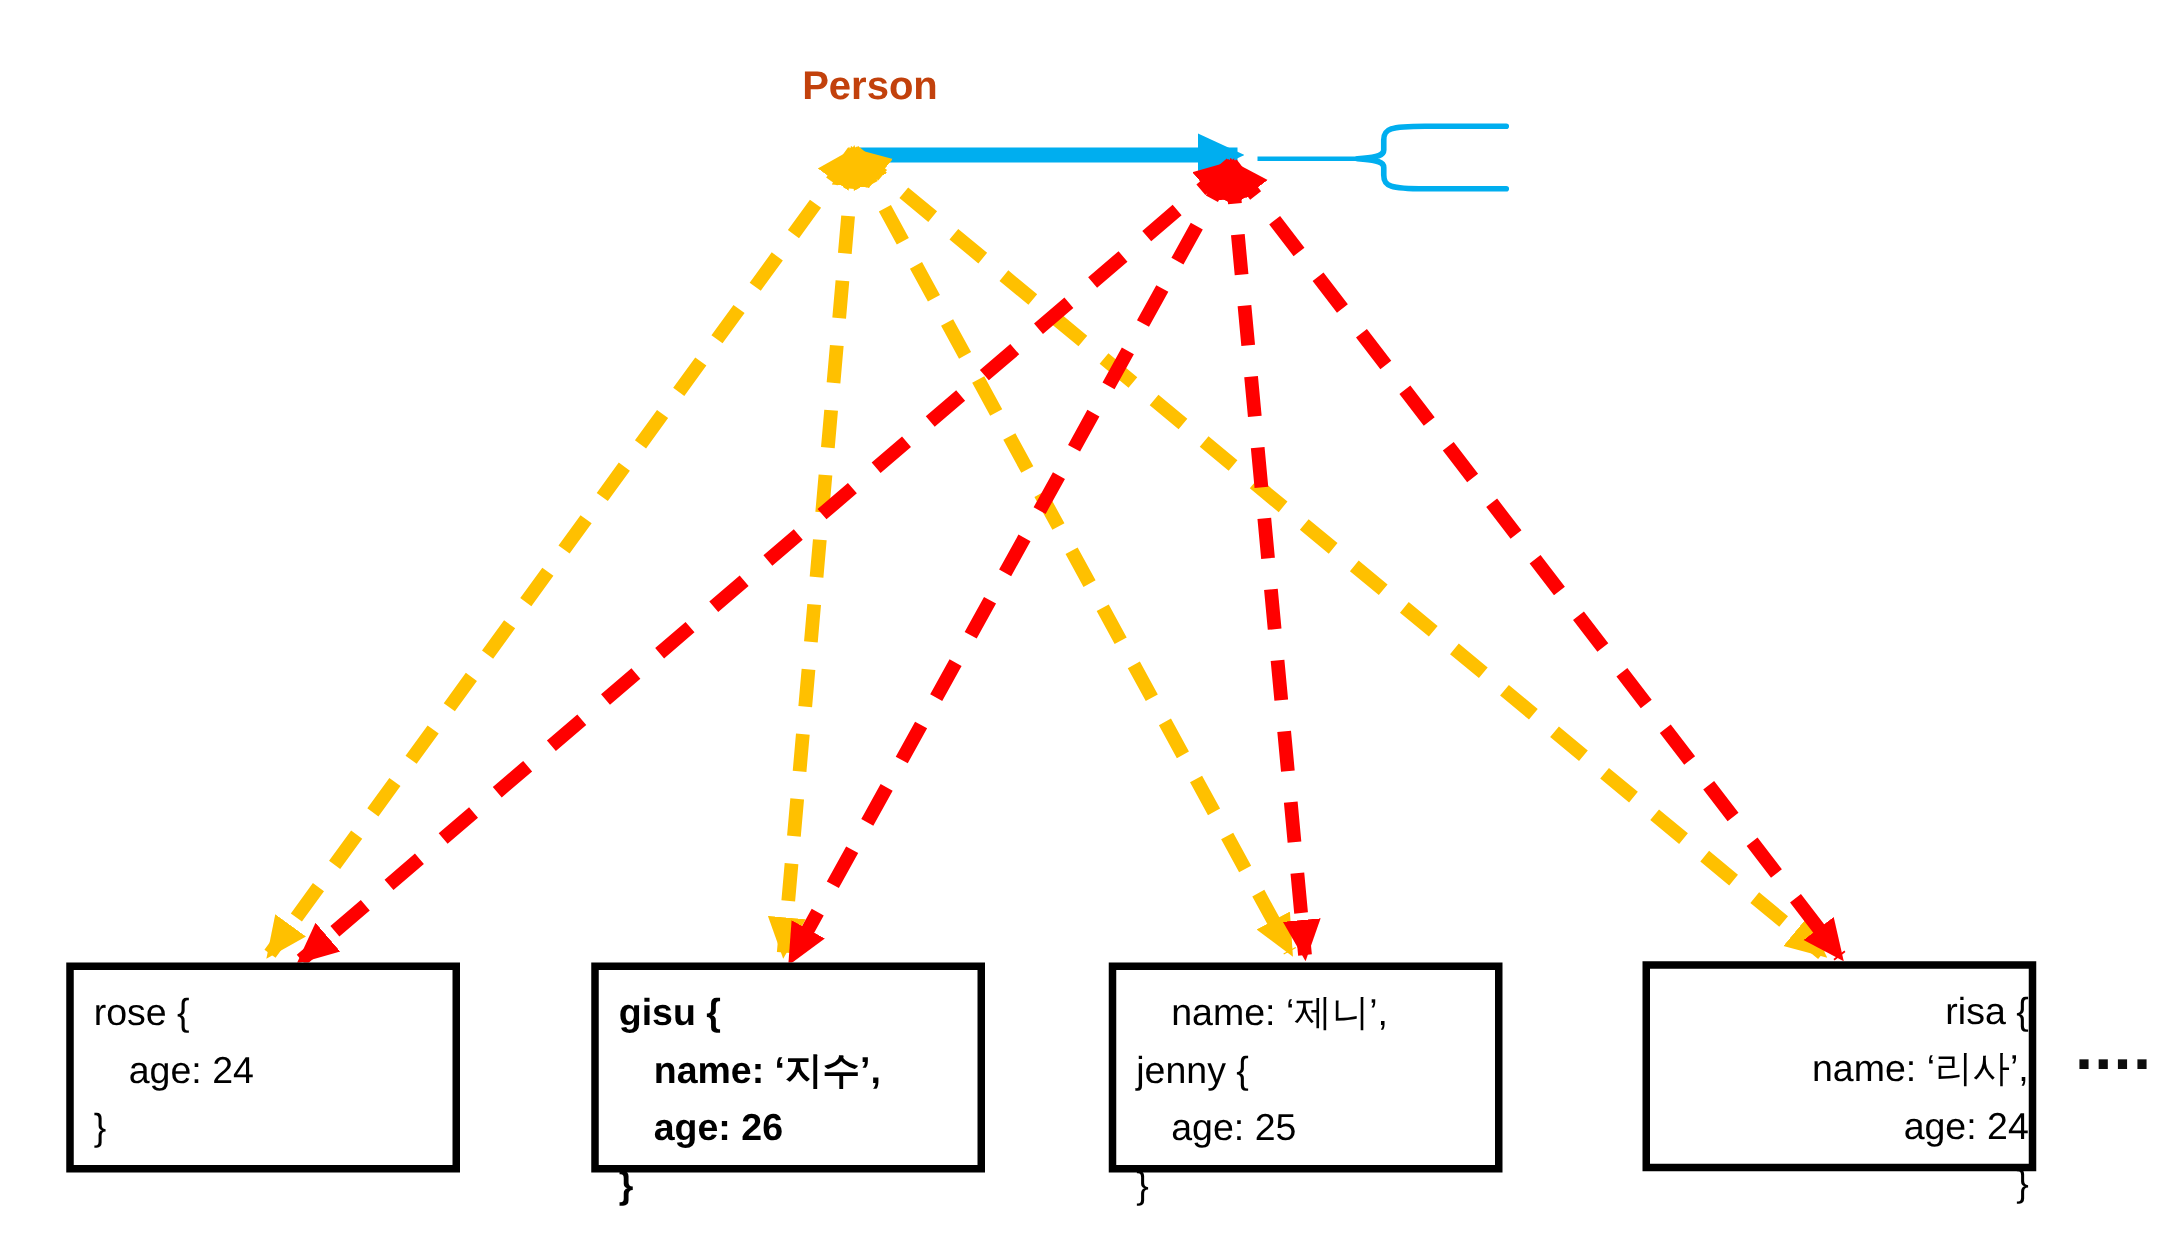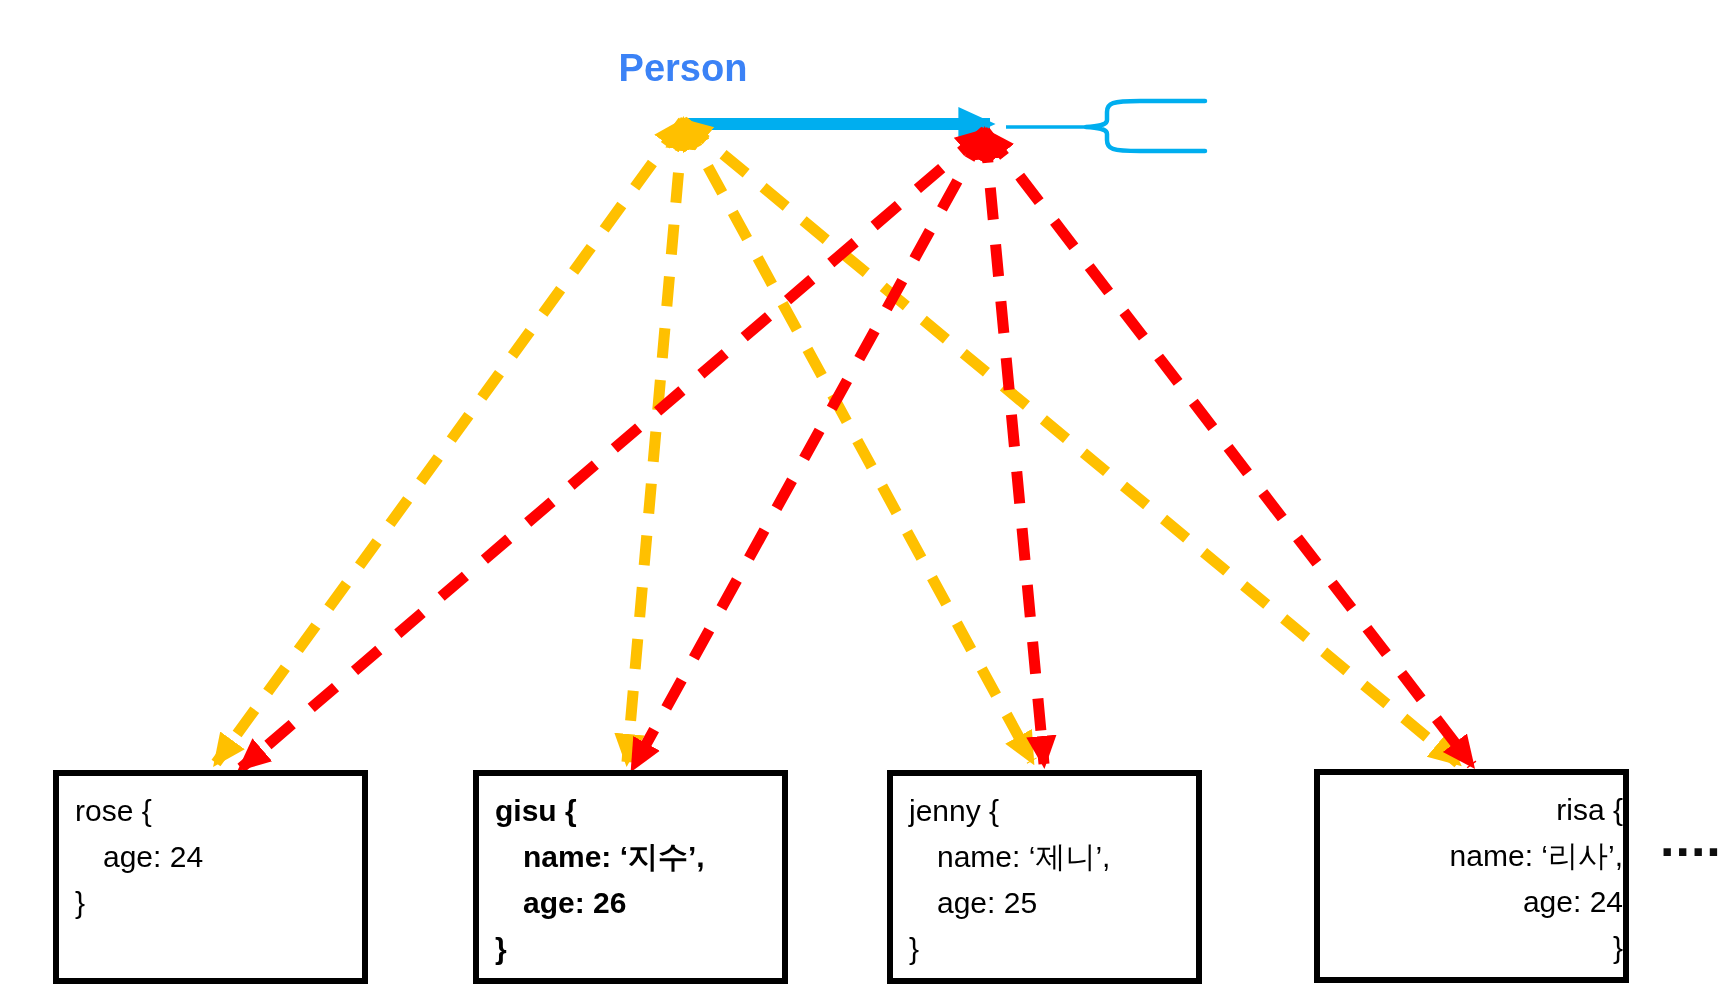--- a/index.html
+++ b/index.html
@@ -2,30 +2,30 @@
 <html><head>
 <meta charset="utf-8">
 <style>
   html,body{margin:0;padding:0;background:#ffffff;}
   .stage{
     position:relative;width:1726px;height:987px;background:#ffffff;overflow:hidden;
     font-family:"Liberation Sans","DejaVu Sans",sans-serif;color:#000;
   }
   .arrow-layer{position:absolute;left:0;top:0;width:1726px;height:987px;}
   .person-title{
-    position:absolute;left:608px;top:46px;width:150px;height:44px;
-    font-size:38px;font-weight:700;text-align:center;line-height:44px;color:#3b82f6;
+    position:absolute;left:621px;top:46px;width:150px;height:44px;
+    font-size:32px;font-weight:700;text-align:center;line-height:44px;color:#c2410c;
     letter-spacing:0px;white-space:nowrap;
   }
   .methods{
     position:absolute;left:1217px;top:80px;
     font-size:31px;font-weight:700;line-height:40px;color:#0d0d0d;white-space:nowrap;
   }
   .obj-box{
-    position:absolute;width:315px;height:214px;box-sizing:border-box;
+    position:absolute;width:315px;height:168px;box-sizing:border-box;
     border:6px solid #000;background:#fff;
     padding:12px 0 0 16px;font-size:30px;line-height:46px;white-space:nowrap;
   }
   .obj-line{height:46px;}
   .indent{padding-left:28px;}
   .dots{
     position:absolute;left:1660px;top:812px;
     font-size:52px;line-height:52px;font-weight:700;letter-spacing:1px;color:#0d0d0d;
   }
 </style>
@@ -82,22 +82,22 @@
   </div>
 
   <div class="obj-box" style="left:473px;top:770px;font-weight:bold;">
     <div class="obj-line">gisu {</div>
     <div class="obj-line indent">name: ‘지수’,</div>
     <div class="obj-line indent">age: 26</div>
     <div class="obj-line">}</div>
   </div>
 
   <div class="obj-box" style="left:887px;top:770px;">
+    <div class="obj-line indent">name: ‘제니’,</div>
     <div class="obj-line">jenny {</div>
-    <div class="obj-line indent">name: ‘제니’,</div>
     <div class="obj-line indent">age: 25</div>
     <div class="obj-line">}</div>
   </div>
 
   <div class="obj-box" style="left:1314px;top:769px;text-align:right;">
     <div class="obj-line">risa {</div>
     <div class="obj-line indent">name: ‘리사’,</div>
     <div class="obj-line indent">age: 24</div>
     <div class="obj-line">}</div>
   </div>

